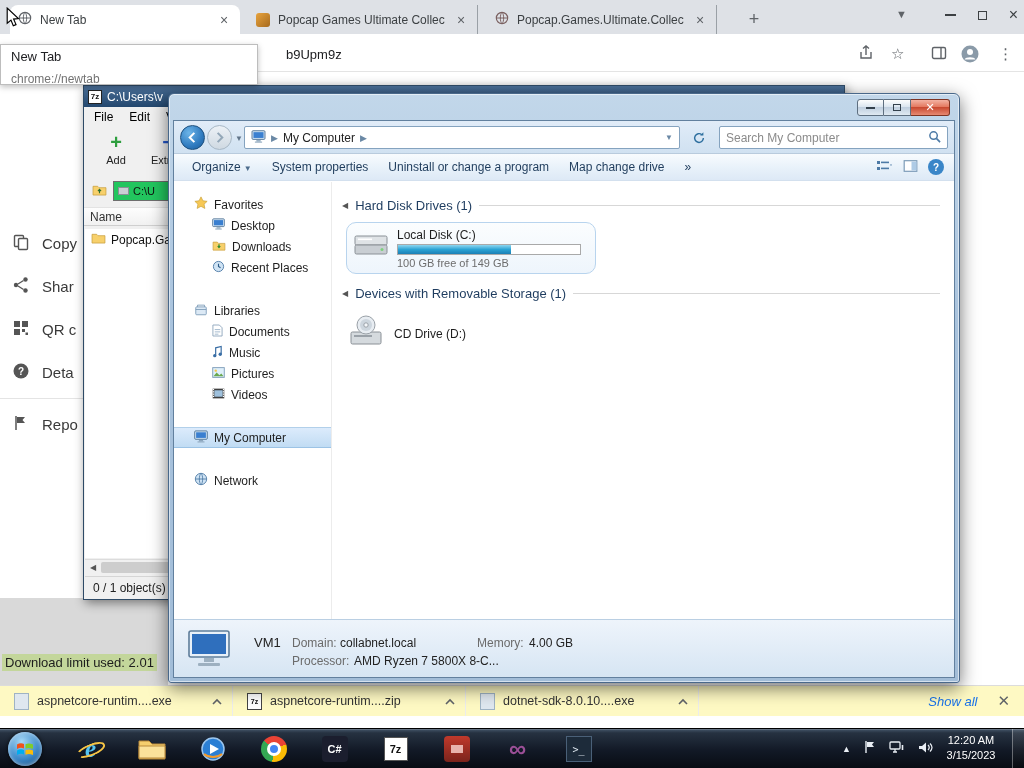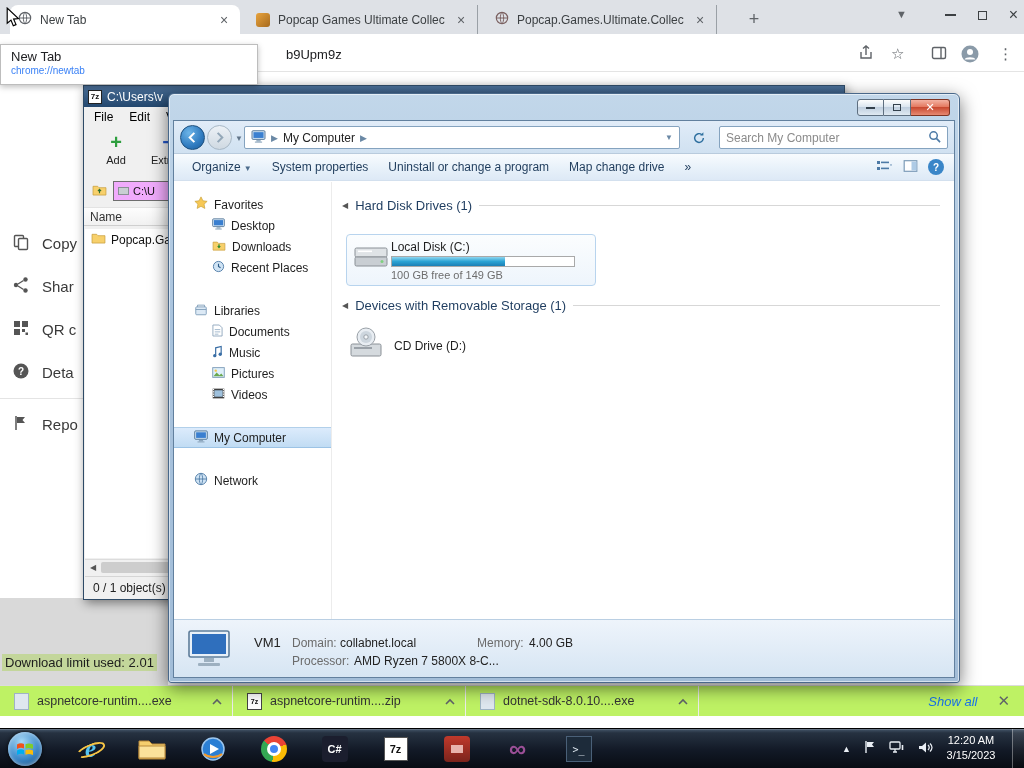--- a/index.html
+++ b/index.html
@@ -23,32 +23,32 @@
   .wc-rest { width:9px; height:9px; border:1.5px solid #3c4043; position:relative; }
   .wc-close { font-size:16px; line-height:1; }
 
   .chrome-toolbar { position:absolute; top:34px; left:0; width:1024px; height:38px; background:#fff; border-bottom:1px solid #e4e4e4; z-index:0; }
   .url-frag { position:absolute; left:262px; top:13px; font-size:13px; color:#202124;margin-left:24px; }
   .tb-ic { position:absolute; top:11px; }
 
   
   .tooltip { position:absolute; left:0; top:44px; width:258px; height:41px; background:#fff; border:1px solid #bdbdbd; box-shadow:0 2px 6px rgba(0,0,0,.25); z-index:40; padding:4px 10px; }
   .tooltip .tt1 { font-size:13px; color:#202124; }
-  .tooltip .tt2 { font-size:10px; color:#3b82f6; margin-top:1px; }
+  .tooltip .tt2 { font-size:12px; color:#737373; margin-top:8px; }
 
   
   .share-menu { position:absolute; left:0; top:222px; width:150px; background:#fff; z-index:1; }
   .sm-item { display:flex; align-items:center; gap:12px; height:43px; padding-left:12px; font-size:15px; color:#3a3a3a; }
   .sm-sep { height:1px; background:#e4e4e4; margin:4px 0; }
 
   .page-gray { position:absolute; left:0; top:598px; width:168px; height:87px; background:#d9d9d9; z-index:1; }
   .selected-text { position:absolute; left:2px; top:654px; z-index:2; font-size:13px; color:#1c1c1c; background:#c3d69b; padding:1px 3px; white-space:nowrap; }
 
   
-  .dlbar { position:absolute; left:0; top:685px; width:1024px; height:31px; background:#bef264; border-top:1px solid #dcdcdc; display:flex; align-items:center; z-index:6; }
+  .dlbar { position:absolute; left:0; top:685px; width:1024px; height:31px; background:#fef9c3; border-top:1px solid #dcdcdc; display:flex; align-items:center; z-index:6; }
   .dl-item { width:233px; height:100%; display:flex; align-items:center; gap:8px; padding:0 10px 0 14px; border-right:1px solid #ececec; font-size:12.5px; color:#333; }
   .dl-name { flex:1; white-space:nowrap; overflow:hidden; }
   .dl-right { margin-left:auto; display:flex; align-items:center; gap:20px; padding-right:14px; }
   .dl-showall { color:#1a73e8; font-size:13px;font-style:italic; }
   .dl-close { color:#5f6368; font-size:15px; }
   .fileic { width:15px; height:17px; background:#eef2f6; border:1px solid #9fb3c4; position:relative; flex:none; }
   .fileic.zip { background:#fff; border-color:#444; font-size:7px; font-weight:bold; color:#111; display:flex; align-items:center; justify-content:center; }
   .fileic.exe { background:#dfe7ef; }
 
   
@@ -56,21 +56,21 @@
   .sz-title { height:21px; background:linear-gradient(#4a6e96,#23476e); color:#fff; display:flex; align-items:center; gap:5px; padding-left:4px; font-size:12px; }
   .sz-ic { width:14px; height:14px; background:#fff; border:1px solid #222; color:#111; font-size:8px; font-weight:bold; display:flex; align-items:center; justify-content:center; flex:none; }
   .sz-menu { height:19px; display:flex; align-items:center; font-size:12px; color:#000; padding-left:2px; }
   .sz-menu span { padding:0 8px; }
   .sz-toolbar { height:52px; display:flex; align-items:flex-start; gap:8px; padding:4px 0 0 10px; }
   .sz-tool { width:44px; text-align:center; font-size:11px; color:#222; }
   .sz-tool .glyph { font-size:20px; font-weight:bold; line-height:24px; display:block; }
   .g-add { color:#2e9e3e; }
   .g-ext { color:#2255cc; }
   .sz-addr { height:26px; display:flex; align-items:center; gap:6px; padding-left:8px; }
-  .sz-combo { width:80px; height:20px; background:#f0abfc; border:1px solid #6e6e6e; display:flex; align-items:center; gap:4px; padding:0 4px; font-size:11px; color:#111; }
+  .sz-combo { width:80px; height:20px; background:#22c55e; border:1px solid #6e6e6e; display:flex; align-items:center; gap:4px; padding:0 4px; font-size:11px; color:#111; }
   .sz-combo .drv { width:11px; height:8px; background:#c9ced3; border:1px solid #8a9096; flex:none; }
   .sz-combo .dd { margin-left:auto; font-size:8px; color:#444; }
   .sz-colhead { margin-top:3px; height:19px; background:linear-gradient(#fdfdfd,#f1f1f1); border-top:1px solid #e3e3e3; border-bottom:1px solid #cfcfcf; font-size:12px; color:#333; display:flex; align-items:center; padding-left:6px; }
   .sz-list { position:absolute; top:143px; bottom:41px; left:1px; right:1px; background:#fff; }
   .sz-row { display:flex; align-items:center; gap:5px; padding:3px 6px; font-size:12px; color:#111; }
   .sz-hscroll { position:absolute; left:1px; right:1px; bottom:24px; height:16px; background:#f0f0f0; border-top:1px solid #dcdcdc; display:flex; align-items:center; }
   .sz-arrow { width:16px; text-align:center; font-size:8px; color:#555; }
   .sz-thumb { width:90px; height:11px; background:#cdcdcd; border-radius:2px; }
   .sz-status { position:absolute; left:1px; right:1px; bottom:1px; height:22px; background:#f0f0f0; border-top:1px solid #d5d5d5; display:flex; align-items:center; padding-left:8px; font-size:12px; color:#222; }
 
@@ -105,21 +105,21 @@
   .sb-item { height:21px; display:flex; align-items:center; gap:6px; }
   .sb-root { padding-left:20px; }
   .sb-child { padding-left:38px; }
   .sb-gap { height:22px; }
   .sb-sel { background:linear-gradient(#dcebfc,#c1dcf3); border-top:1px solid #b2d0ea; border-bottom:1px solid #9cc3e5; }
   .ex-main { position:absolute; left:158px; right:0; top:61px; bottom:58px; background:#fff; padding:14px 14px 0 10px; overflow:hidden; }
   .grp-head { display:flex; align-items:center; gap:7px; height:18px; }
   .grp-arrow { font-size:8px; color:#555; }
   .grp-label { font-size:13px; color:#1e3c5f; white-space:nowrap; }
   .grp-line { flex:1; height:1px; background:#d7d7d7; }
-  .drive-tile { margin:20px 0 10px 4px; width:250px; height:52px; border:1px solid #b8d4ee; background:linear-gradient(#fbfdfe,#eef5fc); border-radius:4px; display:flex; align-items:center; padding:3px 8px 3px 4px; }
+  .drive-tile { margin:8px 0 10px 4px; width:250px; height:52px; border:1px solid #b8d4ee; background:linear-gradient(#fbfdfe,#eef5fc); border-radius:10px; display:flex; align-items:center; gap:6px; padding:3px 8px 3px 4px; }
   .drive-info { flex:1; }
   .drive-name { font-size:12px; color:#1e1e1e; }
   .cap-bar { margin-top:2px; width:184px; height:11px; border:1px solid #a9a9a9; background:#fff; }
   .cap-fill { height:100%; background:linear-gradient(#8ed6f0,#2ba3d4 50%,#1b7fb5); }
   .drive-free { margin-top:2px; font-size:11px; color:#6d6d6d; }
   .cd-row { display:flex; align-items:center; gap:8px; margin:12px 0 0 4px; font-size:12px; color:#1e1e1e; }
   .ex-details { position:absolute; left:0; right:0; bottom:0; height:58px; background:linear-gradient(#eef4fb,#d6e5f3); border-top:1px solid #bacfe3; }
   .det-abs { position:absolute; font-size:12px; white-space:nowrap; }
   .det-label { color:#6b6b6b; }
   .det-value { color:#222; }

